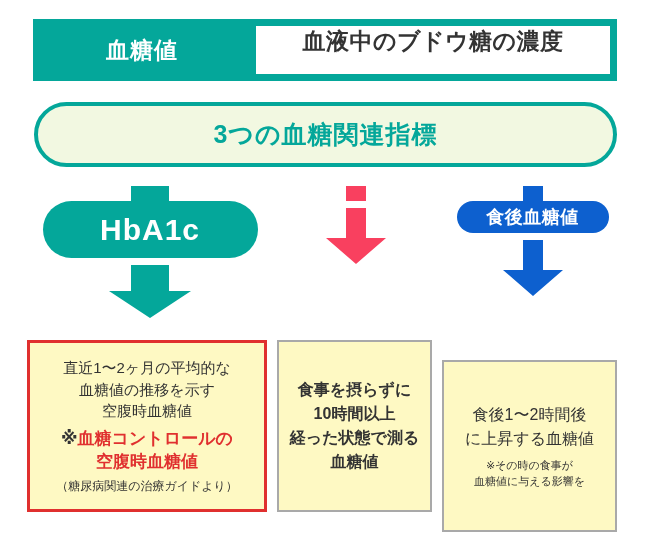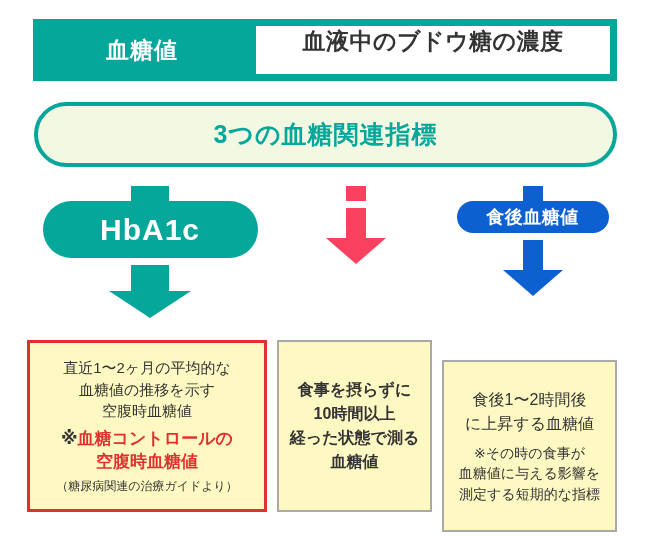--- a/index.html
+++ b/index.html
@@ -166,21 +166,21 @@
   .src-line {
     margin-top: 4px;
     color: #333333;
     font-size: 12px;
     white-space: nowrap;
   }
 
   .note-block { margin-top: 7px; }
   .note-line {
     color: #333333;
-    font-size: 14px;
+    font-size: 11px;
     line-height: 1.45;
     white-space: nowrap;
   }
 </style>
 </head>
 <body>
 
 <div id="stage">
 
   <div class="header-band" style="background: rgb(4, 167, 154);">
@@ -238,17 +238,16 @@
     <div class="card-line">経った状態で測る</div>
     <div class="card-line">血糖値</div>
   </div>
 
   <div class="card card-2" style="border-color: rgb(169, 169, 169); margin-top: 20px;">
     <div class="card-line card-line-main">食後1〜2時間後</div>
     <div class="card-line card-line-main">に上昇する血糖値</div>
     <div class="note-block">
       <div class="note-line">※その時の食事が</div>
       <div class="note-line">血糖値に与える影響を</div>
-      <div class="note-line">測定する短期的な指標</div>
     </div>
   </div>
 
 </div>
 
 </body></html>

